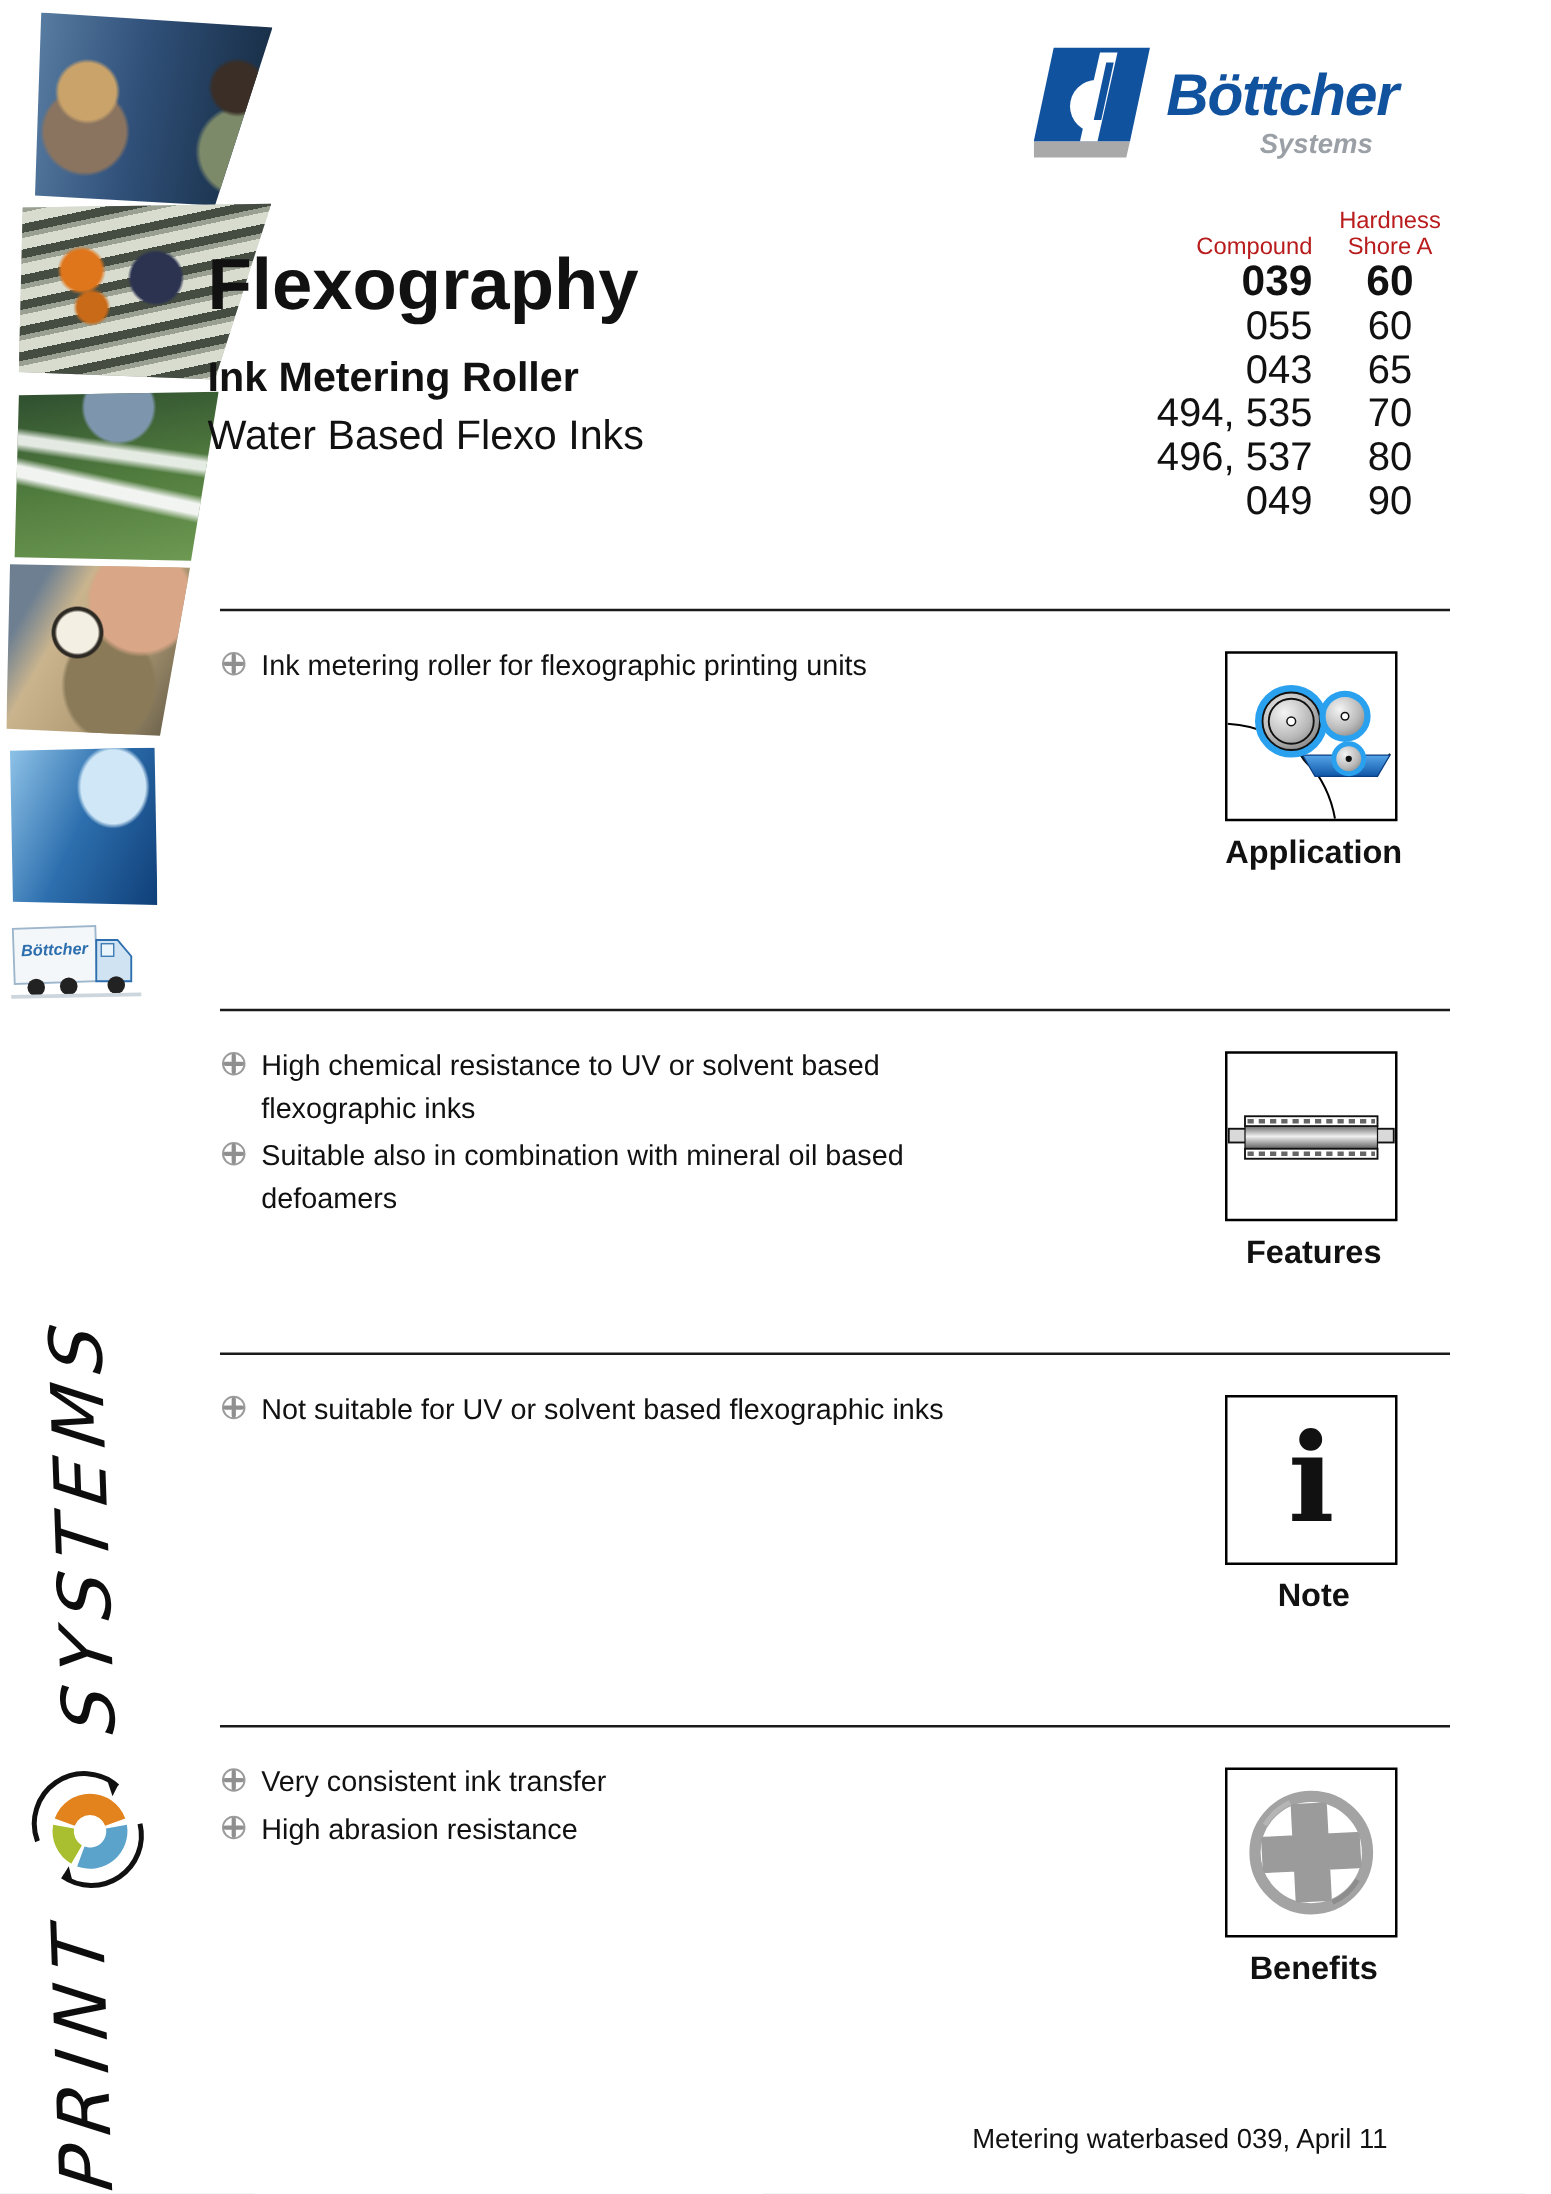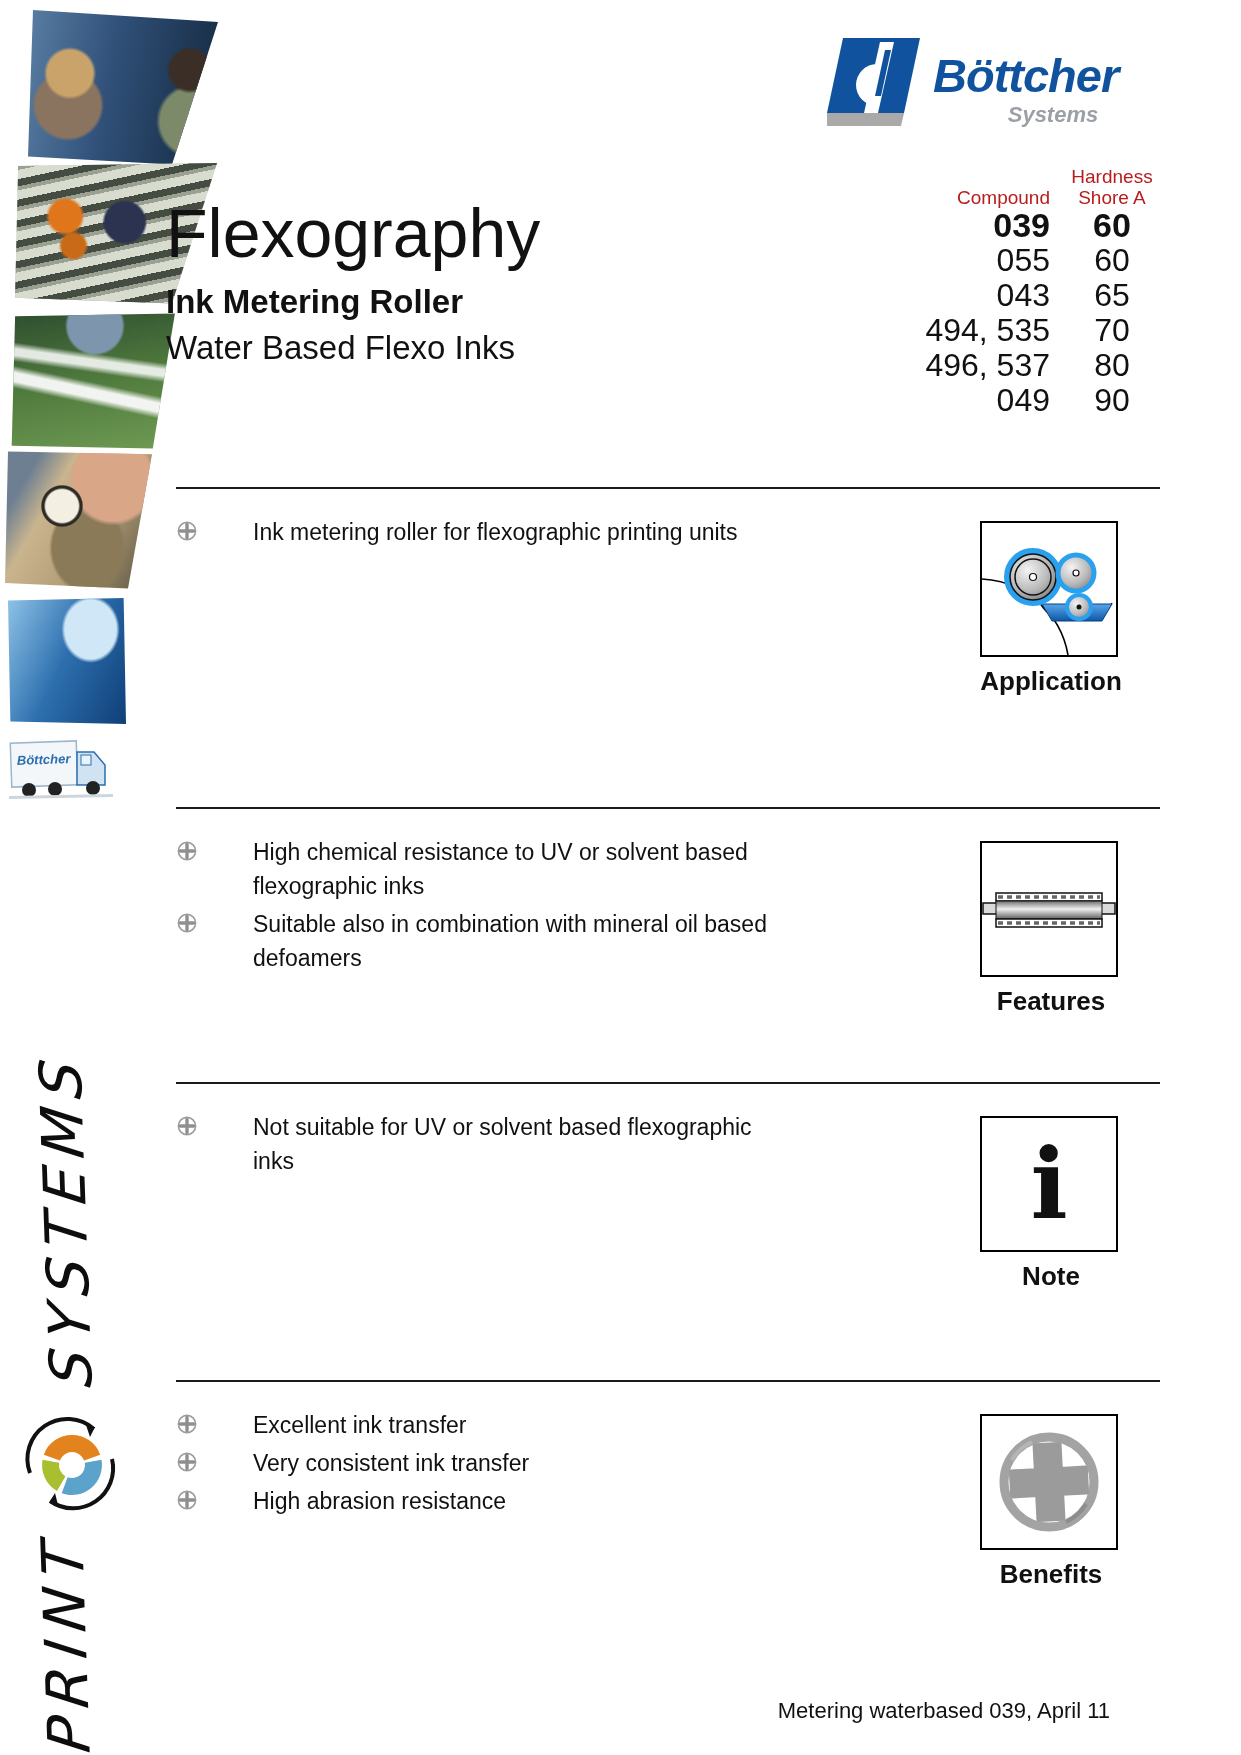--- a/index.html
+++ b/index.html
@@ -56,40 +56,40 @@
 
   
   .brand{position:absolute;left:827px;top:38px;display:flex;align-items:flex-start;}
   .brand-text{margin-left:10px;margin-top:14px;}
   .brand-name{display:block;font-size:47px;font-weight:bold;font-style:italic;
       letter-spacing:-1px;color:#11529e;line-height:1;}
   .brand-sub{display:block;text-align:right;padding-right:20px;margin-top:3px;
       font-size:22px;font-weight:bold;font-style:italic;color:#9aa0a6;}
 
   
-  .title{position:absolute;left:166px;top:196px;font-size:68px;font-weight:normal;line-height:1.1;}
+  .title{position:absolute;left:166px;top:196px;font-size:58px;font-weight:bold;line-height:1.1;}
   .sub1{position:absolute;left:166px;top:283px;font-size:33px;font-weight:bold;}
   .sub2{position:absolute;left:166px;top:329px;font-size:33px;font-weight:normal;}
 
   
   .ctable{position:absolute;left:842px;top:166px;width:318px;
       display:grid;grid-template-columns:208px 96px;column-gap:14px;row-gap:0;}
   .ct-h{font-size:19px;color:#b91c1c;line-height:21px;}
   .ct-h.c1{align-self:end;justify-self:end;}
   .ct-h.c2{justify-self:center;text-align:center;}
   .ct-c1{justify-self:end;font-size:32px;line-height:35px;}
   .ct-c2{justify-self:center;font-size:32px;line-height:35px;}
   .ct-bold{font-weight:bold;font-size:34px;}
 
   
   .section{position:absolute;left:176px;width:984px;border-top:2px solid #1a1a1a;}
   .s1{top:487px;height:296px;} .s2{top:785px;height:295px;margin-top:22px;}
   .s3{top:1082px;height:296px;} .s4{top:1380px;height:290px;}
   .bullets{position:absolute;left:0;top:26px;width:620px;}
-  .bullet{display:flex;align-items:flex-start;margin-bottom:4px;gap:44px;}
+  .bullet{display:flex;align-items:flex-start;margin-bottom:4px;}
   .bullet svg{flex:0 0 20px;margin:6px 12px 0 1px;}
   .bullet span{font-size:23px;line-height:34px;max-width:572px;}
   .iconwrap{position:absolute;left:804px;top:32px;width:142px;text-align:center;}
   .iconbox{width:138px;height:136px;border:2px solid #000;background:#fff;
       display:flex;align-items:center;justify-content:center;box-sizing:border-box;}
   .iconlabel{display:block;margin-top:9px;font-size:26px;font-weight:bold;white-space:nowrap;}
   .note-i{font-family:"DejaVu Serif",serif;font-weight:bold;font-size:98px;line-height:1;}
 
   
   .footer{position:absolute;right:131px;top:1698px;font-size:22px;}
@@ -273,27 +273,20 @@
     </div>
   </div>
 
   <div class="section s4">
     <div class="bullets">
       <div class="bullet">
         <svg viewBox="0 0 20 20" width="20" height="20">
           <circle cx="10" cy="10" r="8.6" fill="#fff" stroke="#9c9c9c" stroke-width="1.6"></circle>
           <path d="M10,3.4 V16.6 M3.4,10 H16.6" stroke="#8f8f8f" stroke-width="3.4" stroke-linecap="round"></path>
         </svg>
-        <span>Excellent ink transfer</span>
-      </div>
-      <div class="bullet">
-        <svg viewBox="0 0 20 20" width="20" height="20">
-          <circle cx="10" cy="10" r="8.6" fill="#fff" stroke="#9c9c9c" stroke-width="1.6"></circle>
-          <path d="M10,3.4 V16.6 M3.4,10 H16.6" stroke="#8f8f8f" stroke-width="3.4" stroke-linecap="round"></path>
-        </svg>
         <span>Very consistent ink transfer</span>
       </div>
       <div class="bullet">
         <svg viewBox="0 0 20 20" width="20" height="20">
           <circle cx="10" cy="10" r="8.6" fill="#fff" stroke="#9c9c9c" stroke-width="1.6"></circle>
           <path d="M10,3.4 V16.6 M3.4,10 H16.6" stroke="#8f8f8f" stroke-width="3.4" stroke-linecap="round"></path>
         </svg>
         <span>High abrasion resistance</span>
       </div>
     </div>

